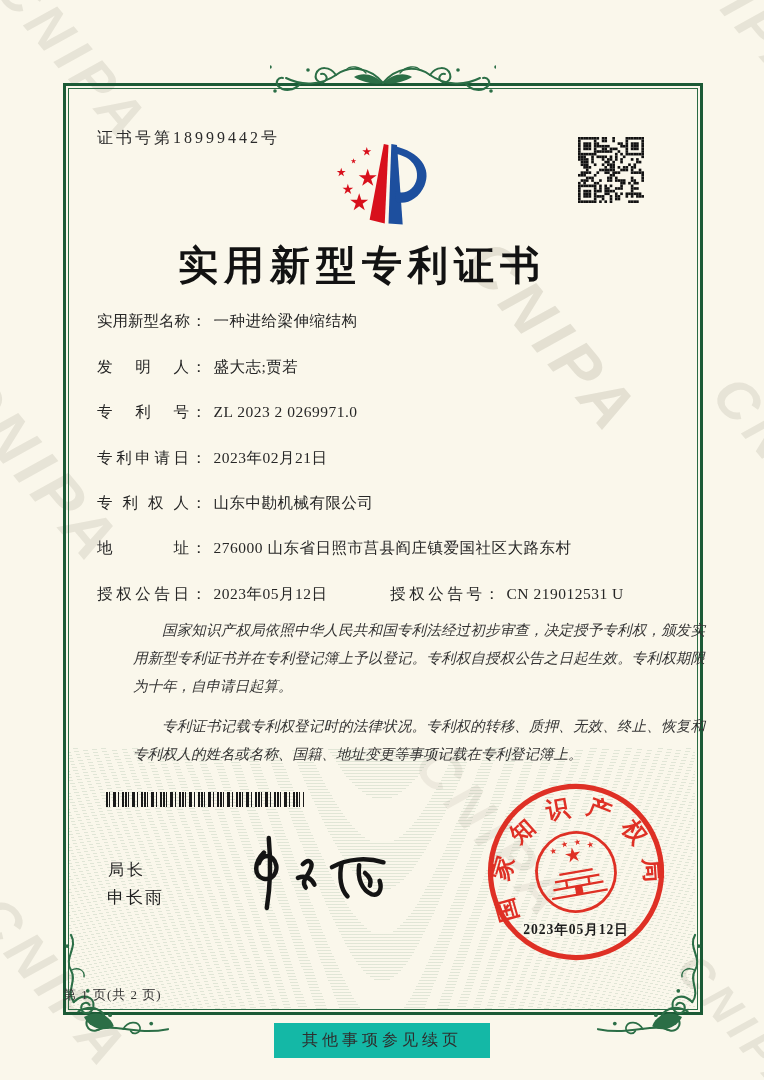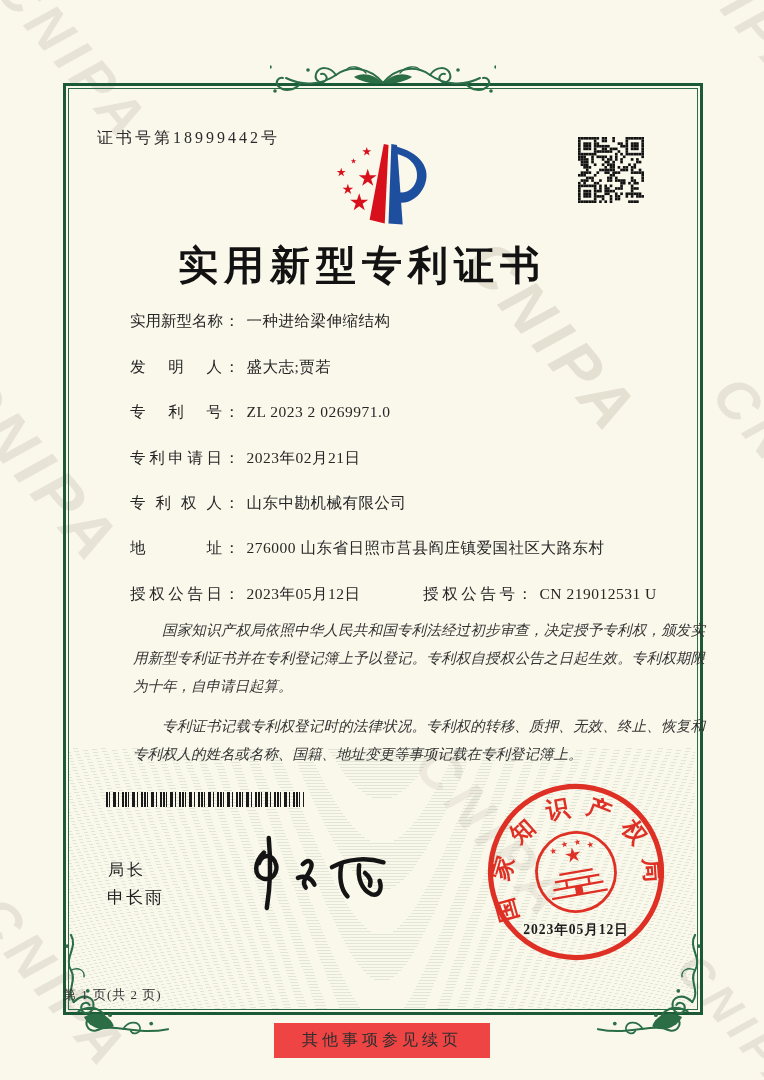--- a/index.html
+++ b/index.html
@@ -53,21 +53,21 @@
   .logo{position:absolute;left:328px;top:130px;width:104px;height:100px;}
   .qr{position:absolute;left:578px;top:137px;width:66px;height:66px;}
   .title{
     position:absolute;left:63px;top:238px;width:598px;
     text-align:center;font-size:40px;font-weight:bold;
     letter-spacing:6px;color:#121212;
   }
 
   
   .field{position:absolute;left:97px;font-size:15.5px;color:#262626;white-space:nowrap;}
-  .flabel{display:inline-block;width:92px;text-align:justify;text-align-last:justify;vertical-align:bottom;margin-left:33px;}
+  .flabel{display:inline-block;width:92px;text-align:justify;text-align-last:justify;vertical-align:bottom;}
   .colon{display:inline-block;margin:0 7px 0 2px;}
   .fvalue{letter-spacing:.5px;}
   .fgroup2{position:absolute;left:293px;top:0;}
 
   
   .paras{position:absolute;left:97px;top:616px;width:572px;
     font-size:14.5px;line-height:28px;text-align:justify;
     font-style:italic;color:#343434;margin-left:36px;}
   .paras p{margin:0 0 12px 0;text-indent:2em;}
 
@@ -85,21 +85,21 @@
     font-family:"Liberation Sans","DejaVu Sans",sans-serif;color:#222;}
   .sig-name{position:absolute;left:107px;top:886px;font-size:17px;letter-spacing:2px;
     font-family:"Liberation Sans","DejaVu Sans",sans-serif;color:#222;}
   .sig-hand{position:absolute;left:225px;top:832px;width:175px;height:80px;}
   .seal{position:absolute;left:482px;top:778px;width:188px;height:188px;}
 
   .page-num{position:absolute;left:63px;top:986px;width:640px;
     font-size:13px;letter-spacing:1px;color:#333;}
   .note-box{
     position:absolute;left:382px;top:1023px;transform:translateX(-50%);
-    background:#ef4444;padding:7px 28px;
+    background:#14b8a6;padding:7px 28px;
     font-size:16px;letter-spacing:4px;color:#2e2e2e;white-space:nowrap;
   }
 </style>
 </head>
 <body>
 
 <div class="page">
 
   <span class="wm wm1">CNIPA</span>
   <span class="wm wm2">CNIPA</span>

